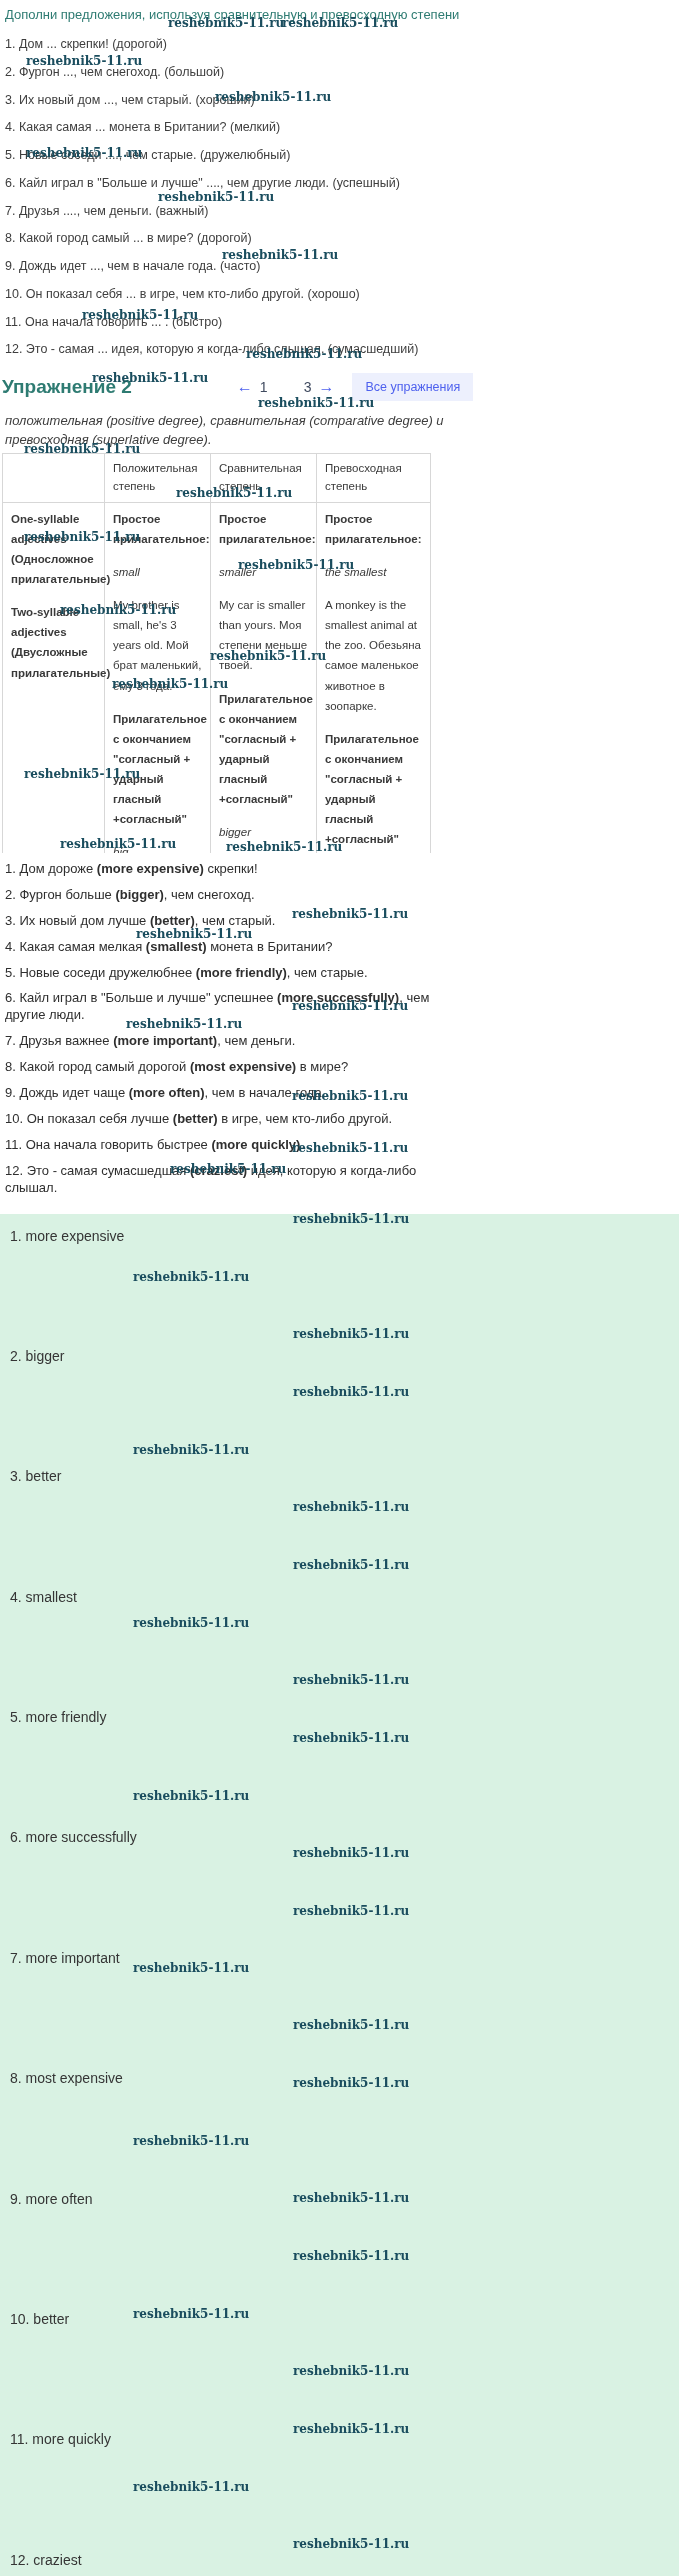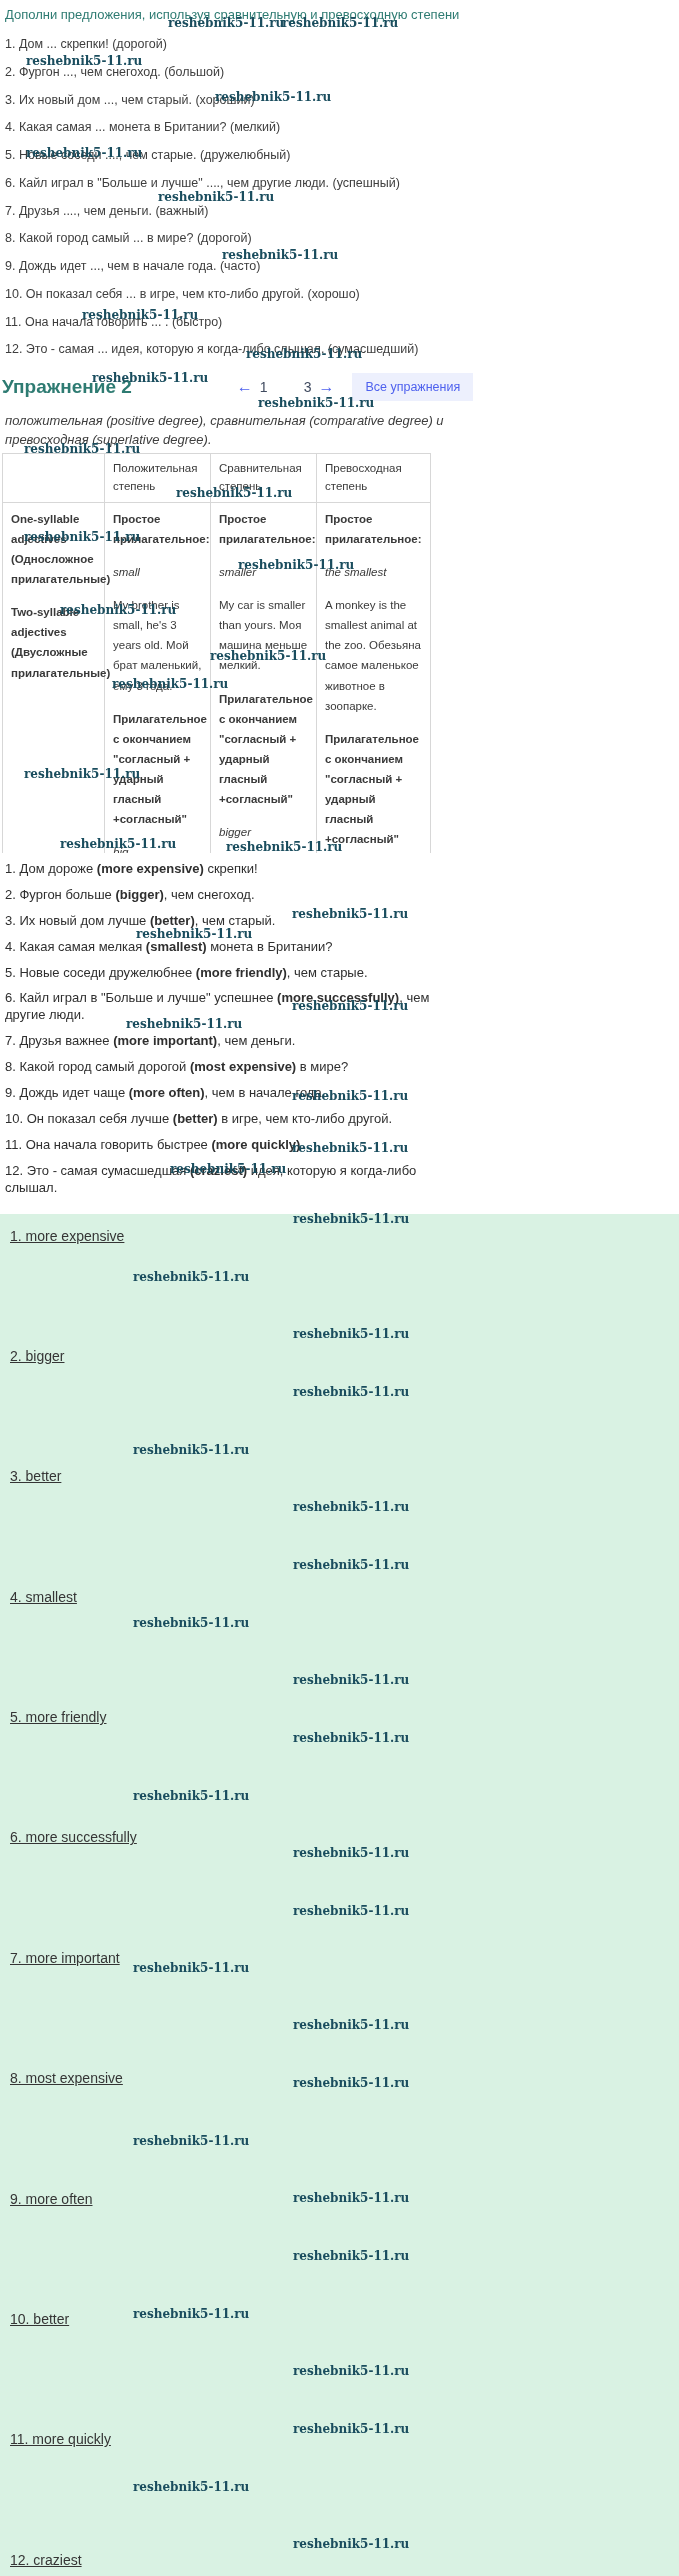--- a/index.html
+++ b/index.html
@@ -87,21 +87,21 @@
   .answers { margin-top: 8px; padding-left: 5px; }
   .answer-item { font-size: 13px; line-height: 1.3; margin-bottom: 9px; max-width: 465px; color: #2f2f2f; }
   .answer-item .bold { font-weight: 700; }
   
   .answer-key {
     background: var(--answer-bg, #d9f2e3);
     flex: 1;
     margin-top: 8px;
     padding: 14px 10px 8px 10px;
   }
-  .key-item { font-size: 14px; line-height: 1.17; color: #353535; margin-bottom: 104px; text-decoration: underline; }
+  .key-item { font-size: 14px; line-height: 1.17; color: #353535; margin-bottom: 104px; }
   .key-item:last-child { margin-bottom: 0; }
 </style>
 </head>
 <body>
 
 <div class="page">
 
   <div class="wm-layer">
       <div class="wm" style="left: 168px; top: 16px;">reshebnik5-11.ru</div>
       <div class="wm" style="left: 282px; top: 16px;">reshebnik5-11.ru</div>
@@ -228,21 +228,21 @@
           <td>
               <p class="b">Простое прилагательное:</p>
               <p class="i">small</p>
               <p class="n">My brother is small, he's 3 years old. Мой брат маленький, ему 3 года.</p>
               <p class="b">Прилагательное с окончанием "согласный + ударный гласный +согласный"</p>
               <p class="i">big</p>
             </td>
           <td>
               <p class="b">Простое прилагательное:</p>
               <p class="i">smaller</p>
-              <p class="n">My car is smaller than yours. Моя машина меньше мелкий.</p>
+              <p class="n">My car is smaller than yours. Моя степени меньше твоей.</p>
               <p class="b">Прилагательное с окончанием "согласный + ударный гласный +согласный"</p>
               <p class="i">bigger</p>
             </td>
           <td>
               <p class="b">Простое прилагательное:</p>
               <p class="i">the smallest</p>
               <p class="n">A monkey is the smallest animal at the zoo. Обезьяна самое маленькое животное в зоопарке.</p>
               <p class="b">Прилагательное с окончанием "согласный + ударный гласный +согласный"</p>
             </td>
         </tr>

